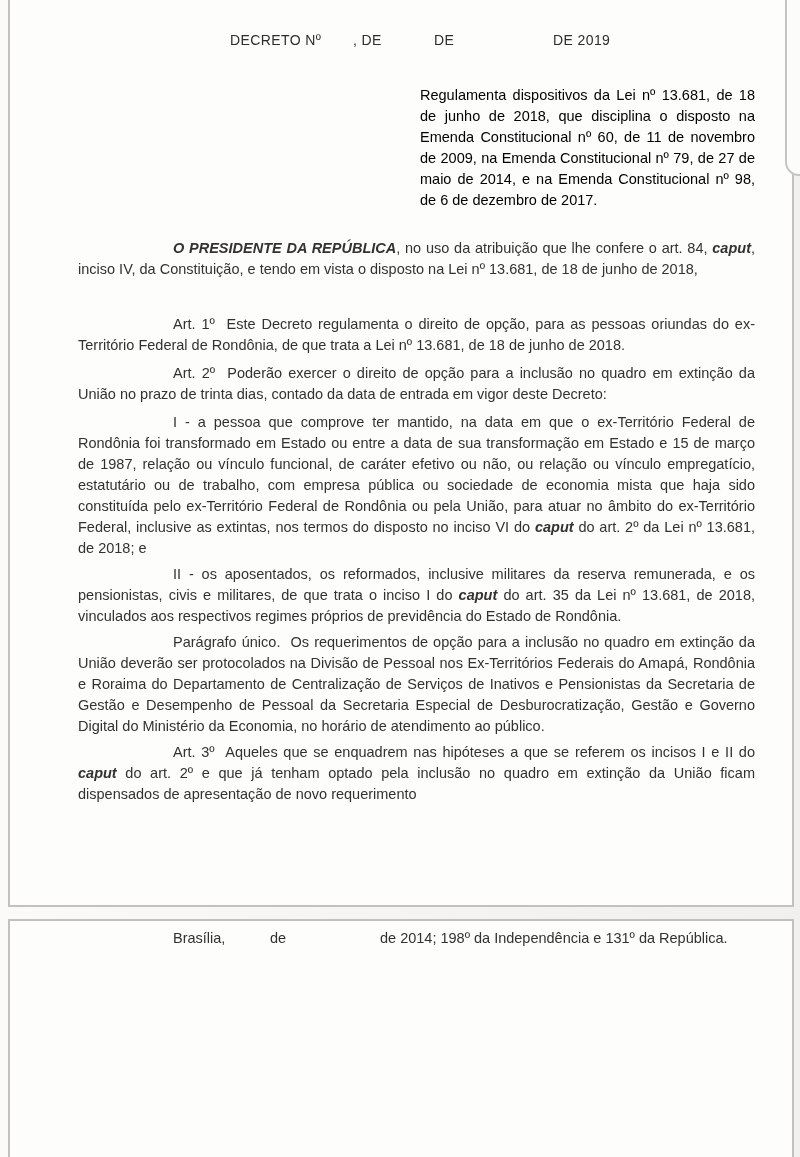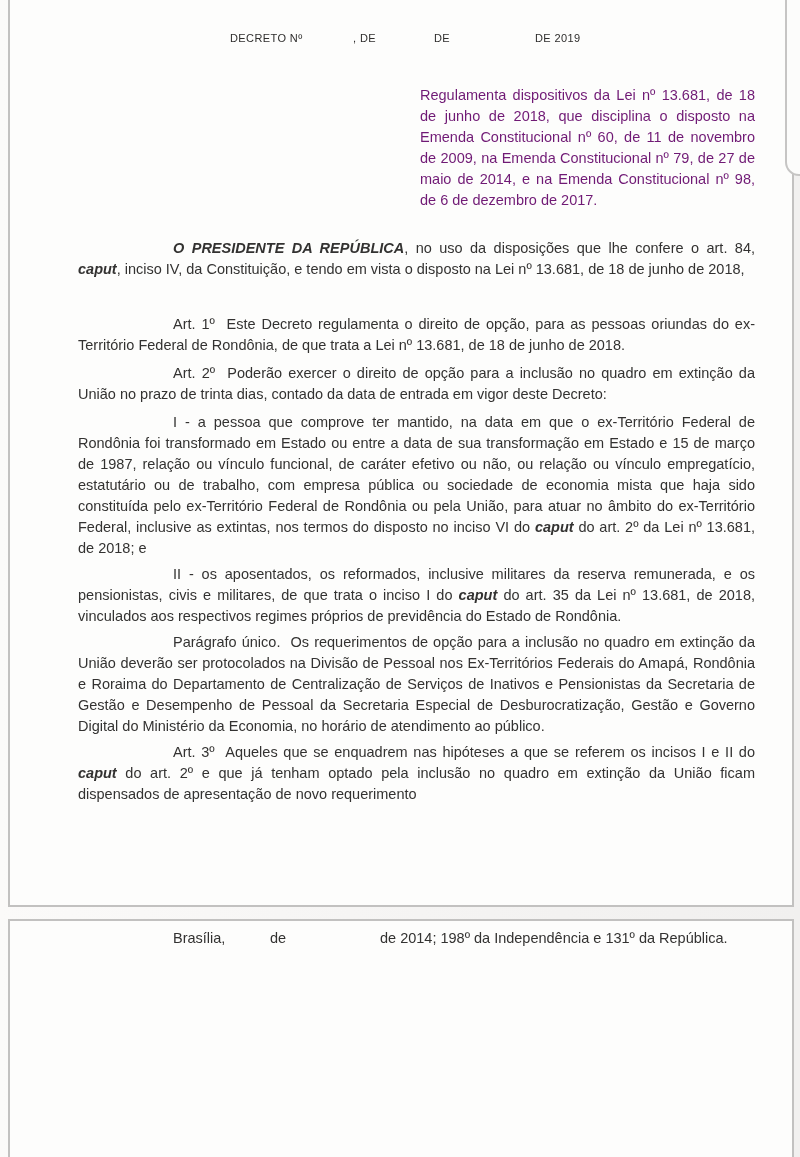--- a/index.html
+++ b/index.html
@@ -17,30 +17,30 @@
   .page1{top:-12px;height:919px;}
   .page2{top:919px;height:251px;border-bottom:none;}
   .scroll-thumb{
     position:absolute;top:-10px;left:785px;width:26px;height:186px;
     box-sizing:border-box;background:#fcfcfb;
     border:2px solid #c6c5c4;border-radius:0 0 0 14px;
     z-index:5;
   }
   .decree-title{
     position:relative;height:21px;margin-top:42px;
-    font-size:11px;letter-spacing:.4px;color:#2e2d2c;
+    font-size:14px;letter-spacing:.4px;color:#2e2d2c;
   }
   .decree-title span{position:absolute;top:0;white-space:nowrap;}
   .decree-title span:nth-child(1){left:152px;} 
   .decree-title span:nth-child(2){left:275px;}
   .decree-title span:nth-child(3){left:356px;}
-  .decree-title span:nth-child(4){left:457px;}
+  .decree-title span:nth-child(4){left:475px;}
   .ementa{
     margin-top:32px;margin-left:342px;width:335px;
-    font-size:14.5px;line-height:21px;text-align:justify;color:#701a75;
+    font-size:14.5px;line-height:21px;text-align:justify;color:#000000;
   }
   .para{
     font-size:14.5px;line-height:21px;text-align:justify;
     text-indent:95px;margin:0;color:#333231;
   }
   .para b{font-weight:bold;font-style:italic;}
   [data-pid="presidente"]{margin-top:27px;}
   [data-pid="decreta"]{margin-top:33px;}
   [data-pid="art1"]{margin-top:34px;}
   [data-pid="art2"]{margin-top:7px;}
@@ -64,21 +64,21 @@
 
 <div class="page page1">
   <div class="decree-title" id="title-line">
       <span>DECRETO Nº</span>
       <span>, DE</span>
       <span>DE</span>
       <span>DE 2019</span>
     </div>
   <div class="ementa">Regulamenta dispositivos da Lei nº 13.681, de 18 de junho de 2018, que disciplina o disposto na Emenda Constitucional nº 60, de 11 de novembro de 2009, na Emenda Constitucional nº 79, de 27 de maio de 2014, e na Emenda Constitucional nº 98, de 6 de dezembro de 2017.</div>
   <div id="p1-body">
-      <div class="para" data-pid="presidente"><b>O PRESIDENTE DA REPÚBLICA</b><span>, no uso da disposições que lhe confere o art. 84, </span><b>caput</b><span>, inciso IV, da Constituição, e tendo em vista o disposto na Lei nº 13.681, de 18 de junho de 2018,</span></div>
+      <div class="para" data-pid="presidente"><b>O PRESIDENTE DA REPÚBLICA</b><span>, no uso da atribuição que lhe confere o art. 84, </span><b>caput</b><span>, inciso IV, da Constituição, e tendo em vista o disposto na Lei nº 13.681, de 18 de junho de 2018,</span></div>
       <div class="para" data-pid="art1"><span>Art. 1º&nbsp; Este Decreto regulamenta o direito de opção, para as pessoas oriundas do ex-Território Federal de Rondônia, de que trata a Lei nº 13.681, de 18 de junho de 2018.</span></div>
       <div class="para" data-pid="art2"><span>Art. 2º&nbsp; Poderão exercer o direito de opção para a inclusão no quadro em extinção da União no prazo de trinta dias, contado da data de entrada em vigor deste Decreto:</span></div>
       <div class="para" data-pid="inciso1"><span>I - a pessoa que comprove ter mantido, na data em que o ex-Território Federal de Rondônia foi transformado em Estado ou entre a data de sua transformação em Estado e 15 de março de 1987, relação ou vínculo funcional, de caráter efetivo ou não, ou relação ou vínculo empregatício, estatutário ou de trabalho, com empresa pública ou sociedade de economia mista que haja sido constituída pelo ex-Território Federal de Rondônia ou pela União, para atuar no âmbito do ex-Território Federal, inclusive as extintas, nos termos do disposto no inciso VI do </span><b>caput</b><span> do art. 2º da Lei nº 13.681, de 2018; e</span></div>
       <div class="para" data-pid="inciso2"><span>II - os aposentados, os reformados, inclusive militares da reserva remunerada, e os pensionistas, civis e militares, de que trata o inciso I do </span><b>caput</b><span> do art. 35 da Lei nº 13.681, de 2018, vinculados aos respectivos regimes próprios de previdência do Estado de Rondônia.</span></div>
       <div class="para" data-pid="paragrafo-unico"><span>Parágrafo único.&nbsp; Os requerimentos de opção para a inclusão no quadro em extinção da União deverão ser protocolados na Divisão de Pessoal nos Ex-Territórios Federais do Amapá, Rondônia e Roraima do Departamento de Centralização de Serviços de Inativos e Pensionistas da Secretaria de Gestão e Desempenho de Pessoal da Secretaria Especial de Desburocratização, Gestão e Governo Digital do Ministério da Economia, no horário de atendimento ao público.</span></div>
       <div class="para" data-pid="art3"><span>Art. 3º&nbsp; Aqueles que se enquadrem nas hipóteses a que se referem os incisos I e II do </span><b>caput</b><span> do art. 2º e que já tenham optado pela inclusão no quadro em extinção da União ficam dispensados de apresentação de novo requerimento</span></div>
     </div>
 </div>
 
 <div class="page page2">

